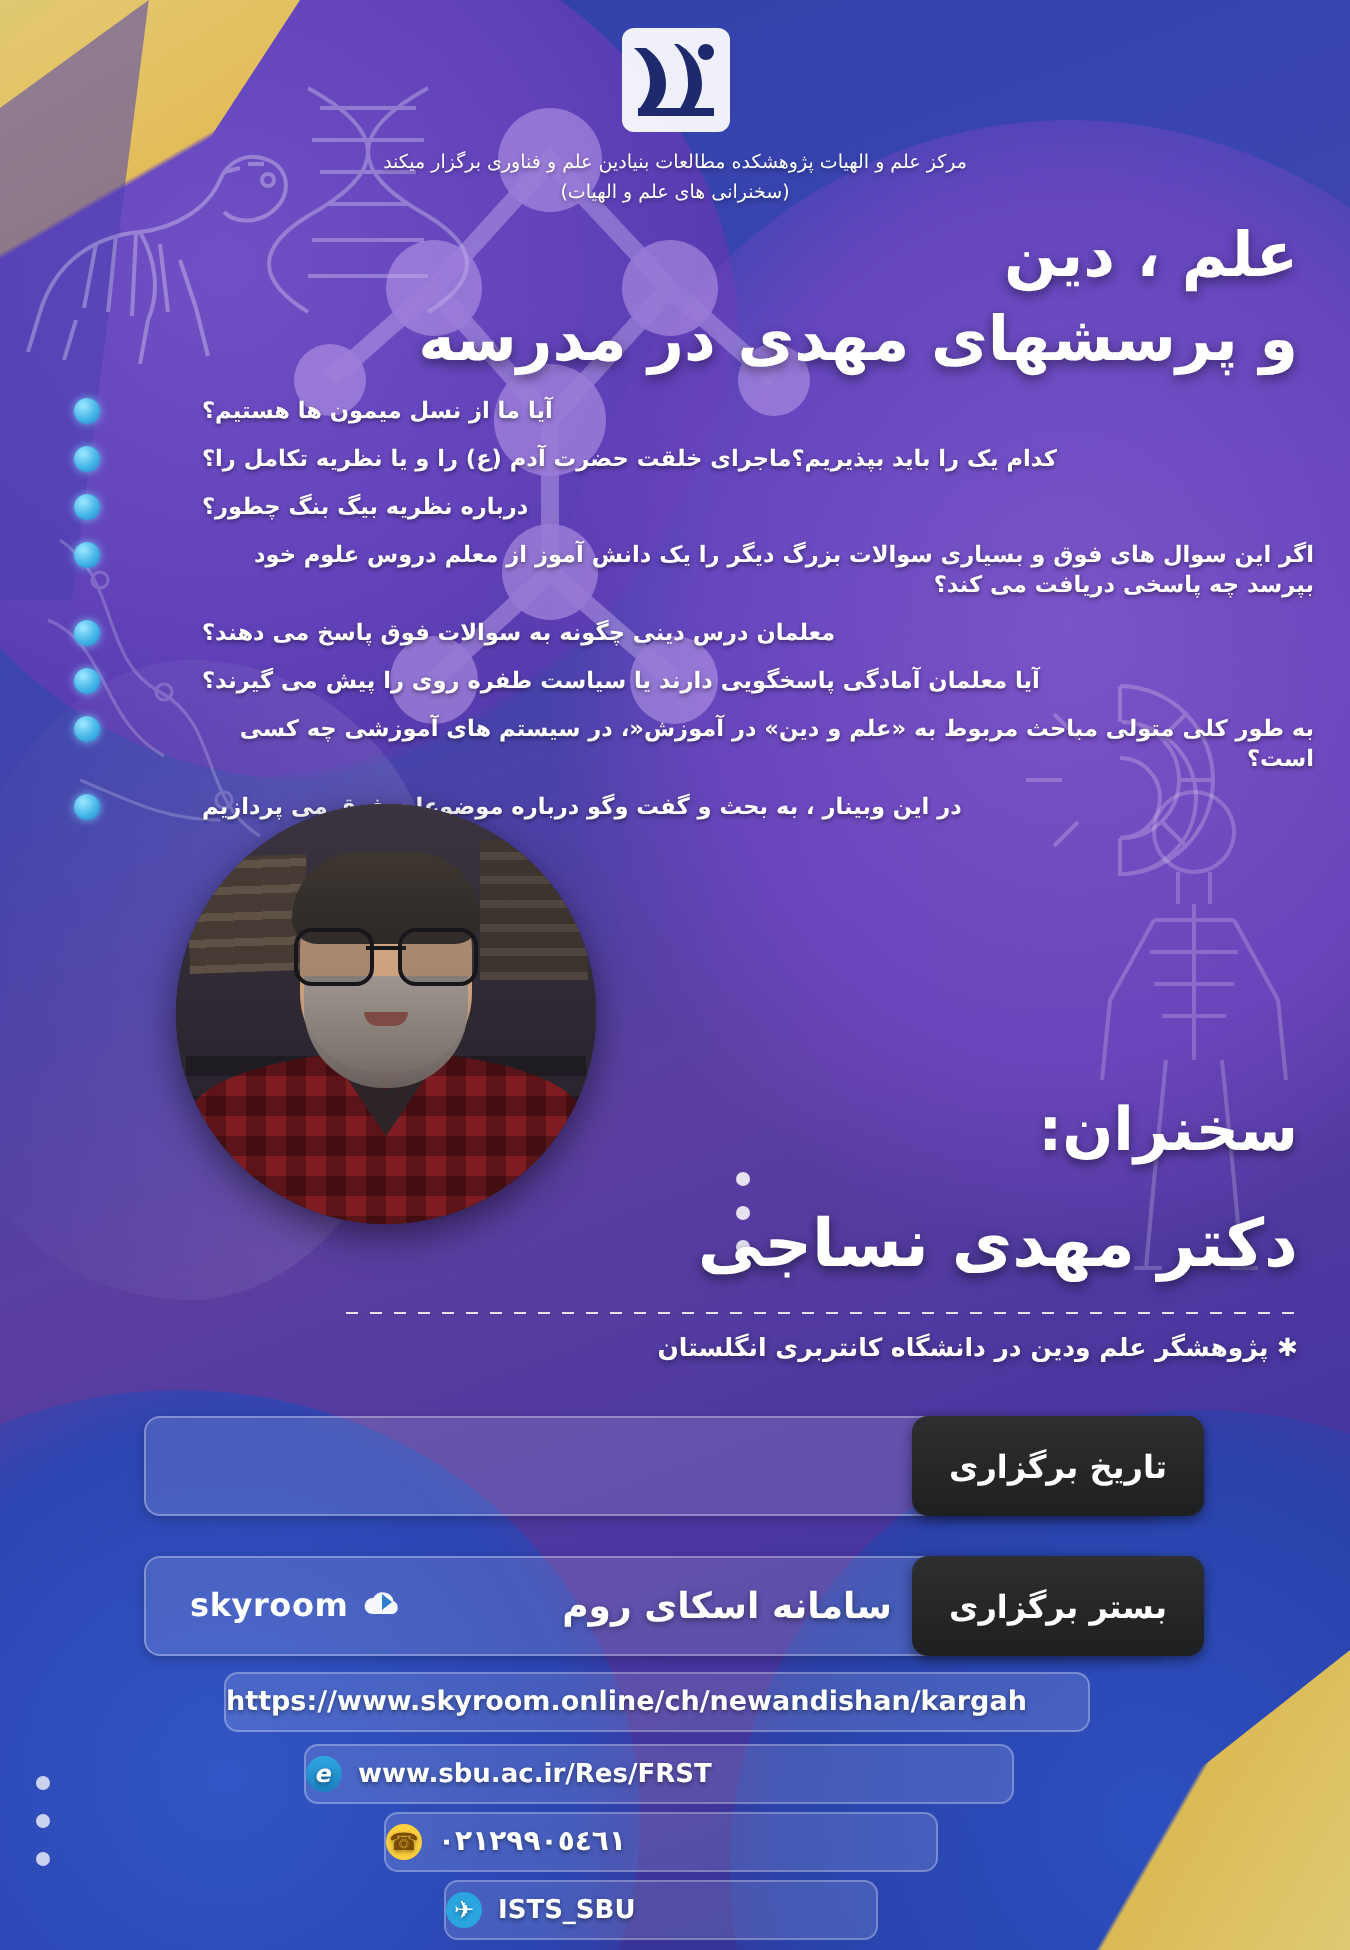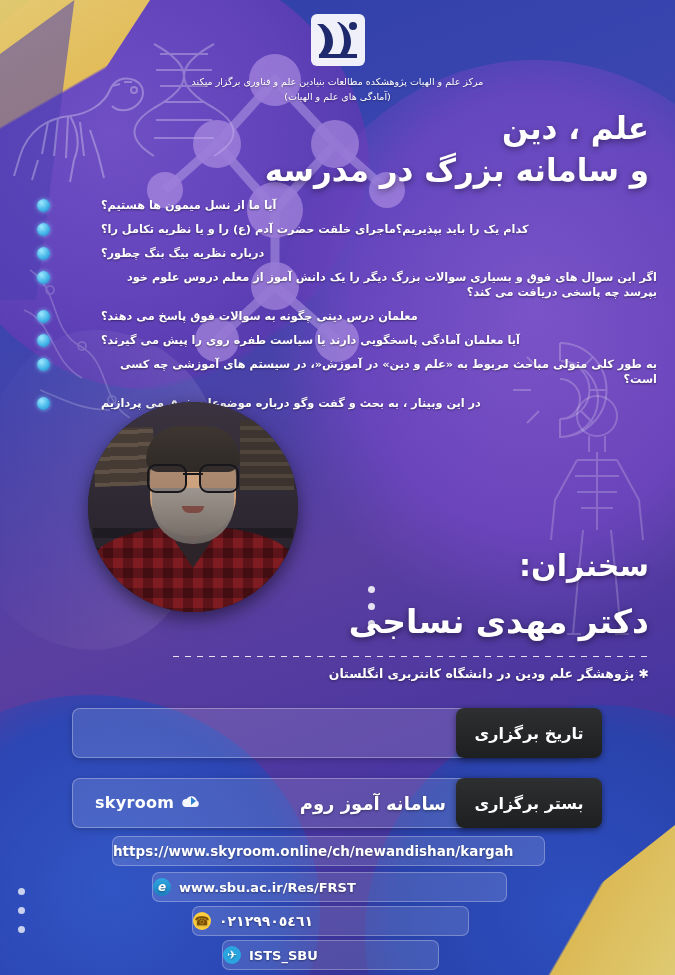--- a/index.html
+++ b/index.html
@@ -388,26 +388,26 @@
         <path d="M10 42 h38 v4 h-38z"></path>
         <path d="M14 12 c6 4 10 10 10 18 c0 5-2 9-5 12 h-8 c3-4 5-8 5-13 c0-7-3-13-8-17z"></path>
         <path d="M30 10 c7 4 12 11 12 20 c0 5-2 9-5 14 h-7 c3-5 5-9 5-14 c0-8-2-15-7-20z"></path>
         <circle cx="44" cy="14" r="4"></circle>
       </g>
     </svg>
   </div>
 
   <div class="org-lines">
     <div>مرکز علم و الهیات پژوهشکده مطالعات بنیادین علم و فناوری برگزار میکند</div>
-    <div>(آمادگی های علم و الهیات)</div>
+    <div>(سخنرانی های علم و الهیات)</div>
   </div>
 
   <div class="title-wrap">
     <div class="title-l1">علم ، دین</div>
-    <div class="title-l2">و سامانه بزرگ در مدرسه</div>
+    <div class="title-l2">و پرسشهای مهدی در مدرسه</div>
   </div>
 
   <div class="questions">
     <div class="q-row">
       <div class="q-text">آیا ما از نسل میمون ها هستیم؟</div>
       <div class="q-bullet"></div>
     </div>
     <div class="q-row">
       <div class="q-text">کدام یک را باید بپذیریم؟ماجرای خلقت حضرت آدم (ع) را و یا نظریه تکامل را؟</div>
       <div class="q-bullet"></div>
@@ -467,21 +467,21 @@
     <span class="star">✱</span>
     <span>پژوهشگر علم ودین در دانشگاه کانتربری انگلستان</span>
   </div>
 
   <div class="bar bar-date">
     <div class="tag">تاریخ برگزاری</div>
   </div>
 
   <div class="bar bar-platform">
     <div class="tag">بستر برگزاری</div>
-    <div class="val">سامانه آموز روم</div>
+    <div class="val">سامانه اسکای روم</div>
     <div class="skyroom">
       <svg width="22" height="20" viewBox="0 0 22 20">
         <path d="M6 14 a4 4 0 0 1 .6-8 a5.5 5.5 0 0 1 10.2 1.6 A3.4 3.4 0 0 1 16.4 14 Z" fill="#ffffff" opacity=".95"></path>
         <path d="M11 4 l5 4 l-5 4 z" fill="#2f7fd0"></path>
       </svg>
       <span>skyroom</span>
     </div>
   </div>
 
   <div class="linkbar lb-skyroom">

